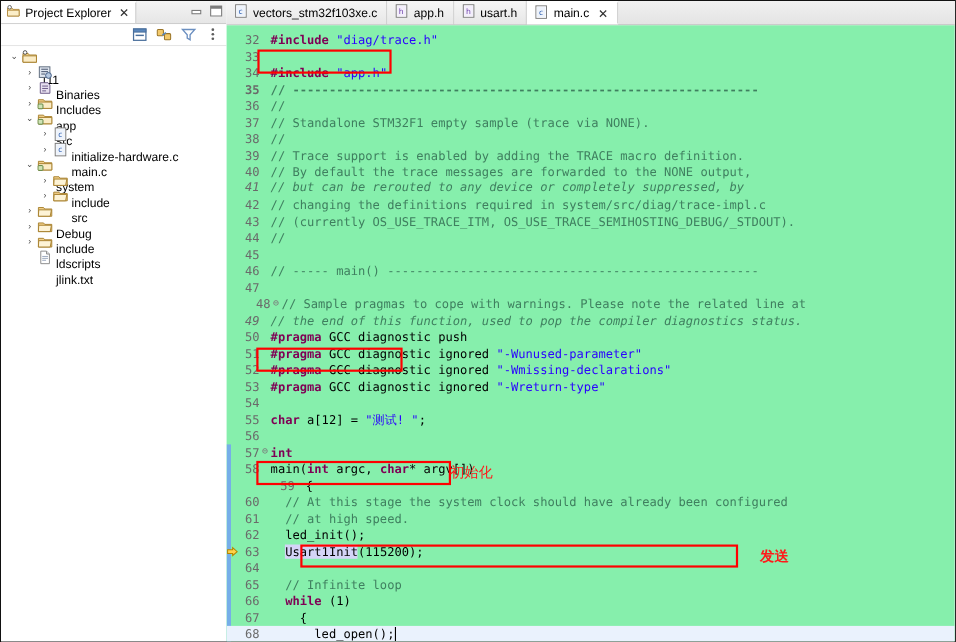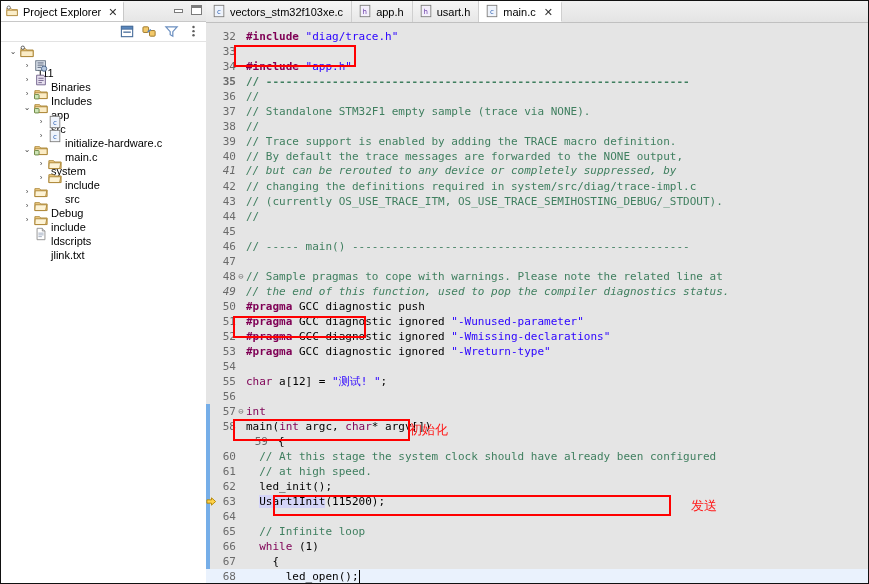--- a/index.html
+++ b/index.html
@@ -170,21 +170,21 @@
     background: #ffffff;
     border-top: 2px solid #ffffff;
     border-bottom: 1px solid #ffffff;
   }
   .etab .et-label { margin-left: 4px; }
   .etab .et-close { margin-left: 8px; font-size: 11px; color:#333; }
 
   #code-area {
     position: relative;
     height: 561px;
-    background: #e5e5e5;
+    background: #86efac;
     overflow: hidden;
     font-family: "DejaVu Sans Mono", "Liberation Mono", monospace;
     font-size: 11px;
   }
   .cline {
     position: relative;
     height: 15px;
     line-height: 15px;
     white-space: pre;
   }
@@ -208,21 +208,21 @@
   }
   .ctext {
     position: absolute;
     left: 40px; top: 0;
     white-space: pre;
   }
   
   .c-com  { color: #3f7f5f; }
   .c-pre  { color: #7f0055; font-weight: bold; }
   .c-str  { color: #2a00ff; }
-  .c-kw   { color: #7f0055; font-weight: normal; margin-top: 23px; }
+  .c-kw   { color: #7f0055; font-weight: bold; margin-top: 23px; }
   .c-plain{ color: #000000; text-align: right; }
   .c-hl   { background: #d4d4f7; }
 
   
   #changebar {
     position: absolute;
     left: 0;
     width: 4px;
     background: #76aee8;
   }
@@ -506,21 +506,21 @@
         <div class="cline" style="position: absolute; left: 0px; right: 0px; top: 96px;"><span class="lno">38</span><span class="ctext"><span class="c-com">//</span></span></div>
         <div class="cline" style="position: absolute; left: 0px; right: 12px; top: 111px;"><span class="lno">39</span><span class="ctext"><span class="c-com">// Trace support is enabled by adding the TRACE macro definition.</span></span></div>
         <div class="cline" style="position: absolute; left: 0px; right: 0px; top: 126px;"><span class="lno">40</span><span class="ctext"><span class="c-com">// By default the trace messages are forwarded to the NONE output,</span></span></div>
         <div class="cline" style="position: absolute; left: 0px; right: 0px; top: 140px; font-style: italic;"><span class="lno">41</span><span class="ctext"><span class="c-com">// but can be rerouted to any device or completely suppressed, by</span></span></div>
         <div class="cline" style="position: absolute; left: 0px; right: 0px; top: 156px;"><span class="lno">42</span><span class="ctext"><span class="c-com">// changing the definitions required in system/src/diag/trace-impl.c</span></span></div>
         <div class="cline" style="position: absolute; left: 0px; right: 0px; top: 171px;"><span class="lno">43</span><span class="ctext"><span class="c-com">// (currently OS_USE_TRACE_ITM, OS_USE_TRACE_SEMIHOSTING_DEBUG/_STDOUT).</span></span></div>
         <div class="cline" style="position: absolute; left: 0px; right: 0px; top: 186px;"><span class="lno">44</span><span class="ctext"><span class="c-com">//</span></span></div>
         <div class="cline" style="position: absolute; left: 0px; right: 0px; top: 201px;"><span class="lno">45</span><span class="ctext"></span></div>
         <div class="cline" style="position: absolute; left: 0px; right: 0px; top: 216px;"><span class="lno">46</span><span class="ctext"><span class="c-com">// ----- main() ---------------------------------------------------</span></span></div>
         <div class="cline" style="position: absolute; left: 0px; right: 0px; top: 231px;"><span class="lno">47</span><span class="ctext"></span></div>
-        <div class="cline" style="position: absolute; left: 0px; right: 0px; top: 246px;"><span class="lno">48</span><span class="fold">⊖</span><span class="ctext"><span class="c-com">// Sample pragmas to cope with warnings. Please note the related line at</span></span></div>
+        <div class="cline" style="position: absolute; left: 10px; right: 0px; top: 246px;"><span class="lno">48</span><span class="fold">⊖</span><span class="ctext"><span class="c-com">// Sample pragmas to cope with warnings. Please note the related line at</span></span></div>
         <div class="cline" style="position: absolute; left: 0px; right: 0px; top: 261px; font-style: italic;"><span class="lno">49</span><span class="ctext"><span class="c-com">// the end of this function, used to pop the compiler diagnostics status.</span></span></div>
         <div class="cline" style="position: absolute; left: 0px; right: 0px; top: 276px;"><span class="lno">50</span><span class="ctext"><span class="c-pre">#pragma</span><span class="c-plain"> GCC diagnostic push</span></span></div>
         <div class="cline" style="position: absolute; left: 0px; right: 0px; top: 291px;"><span class="lno">51</span><span class="ctext"><span class="c-pre">#pragma</span><span class="c-plain"> GCC diagnostic ignored </span><span class="c-str">"-Wunused-parameter"</span></span></div>
         <div class="cline" style="position: absolute; left: 0px; right: 0px; top: 306px;"><span class="lno">52</span><span class="ctext"><span class="c-pre">#pragma</span><span class="c-plain"> GCC diagnostic ignored </span><span class="c-str">"-Wmissing-declarations"</span></span></div>
         <div class="cline" style="position: absolute; left: 0px; right: 0px; top: 321px;"><span class="lno">53</span><span class="ctext"><span class="c-pre">#pragma</span><span class="c-plain"> GCC diagnostic ignored </span><span class="c-str">"-Wreturn-type"</span></span></div>
         <div class="cline" style="position: absolute; left: 0px; right: 0px; top: 336px;"><span class="lno">54</span><span class="ctext"></span></div>
         <div class="cline" style="position: absolute; left: 0px; right: 0px; top: 351px;"><span class="lno">55</span><span class="ctext"><span class="c-kw">char</span><span class="c-plain"> a[12] = </span><span class="c-str">"测试! "</span><span class="c-plain">;</span></span></div>
         <div class="cline" style="position: absolute; left: 0px; right: 0px; top: 366px;"><span class="lno">56</span><span class="ctext"></span></div>
         <div class="cline" style="position: absolute; left: 0px; right: 0px; top: 381px;"><span class="lno">57</span><span class="fold">⊖</span><span class="ctext"><span class="c-kw">int</span></span></div>
         <div class="cline" style="position: absolute; left: 0px; right: 0px; top: 396px;"><span class="lno">58</span><span class="ctext"><span class="c-plain">main(</span><span class="c-kw">int</span><span class="c-plain"> argc, </span><span class="c-kw">char</span><span class="c-plain">* argv[])</span></span></div>
@@ -536,15 +536,15 @@
         <div class="cline cur" style="position: absolute; left: 0px; right: 0px; top: 546px;"><span class="lno">68</span><span class="ctext"><span class="c-plain">      led_open();</span></span><span style="position: absolute; top: 1px; height: 13px; width: 1px; background: rgb(0, 0, 0); left: 152.54px;"></span></div>
       </div>
   </div>
 
   <div id="overlay">
       <div class="redbox" style="left: 233px; top: 44px; width: 122px; height: 22px; border-color: rgb(255, 0, 0);"></div>
       <div class="redbox" style="left: 232px; top: 315px; width: 133px; height: 22px; border-color: rgb(255, 0, 0);"></div>
       <div class="redbox" style="left: 232px; top: 418px; width: 177px; height: 22px; border-color: rgb(255, 0, 0);"></div>
       <div class="redbox" style="left: 272px; top: 494px; width: 398px; height: 21px; border-color: rgb(255, 0, 0);"></div>
       <div class="annot" style="left: 408px; top: 420px;">初始化</div>
-      <div class="annot" style="left: 690px; top: 496px;">发送</div>
+      <div class="annot" style="left: 690px; top: 496px; font-weight: bold;">发送</div>
     </div>
 </div>
 
 </body></html>

